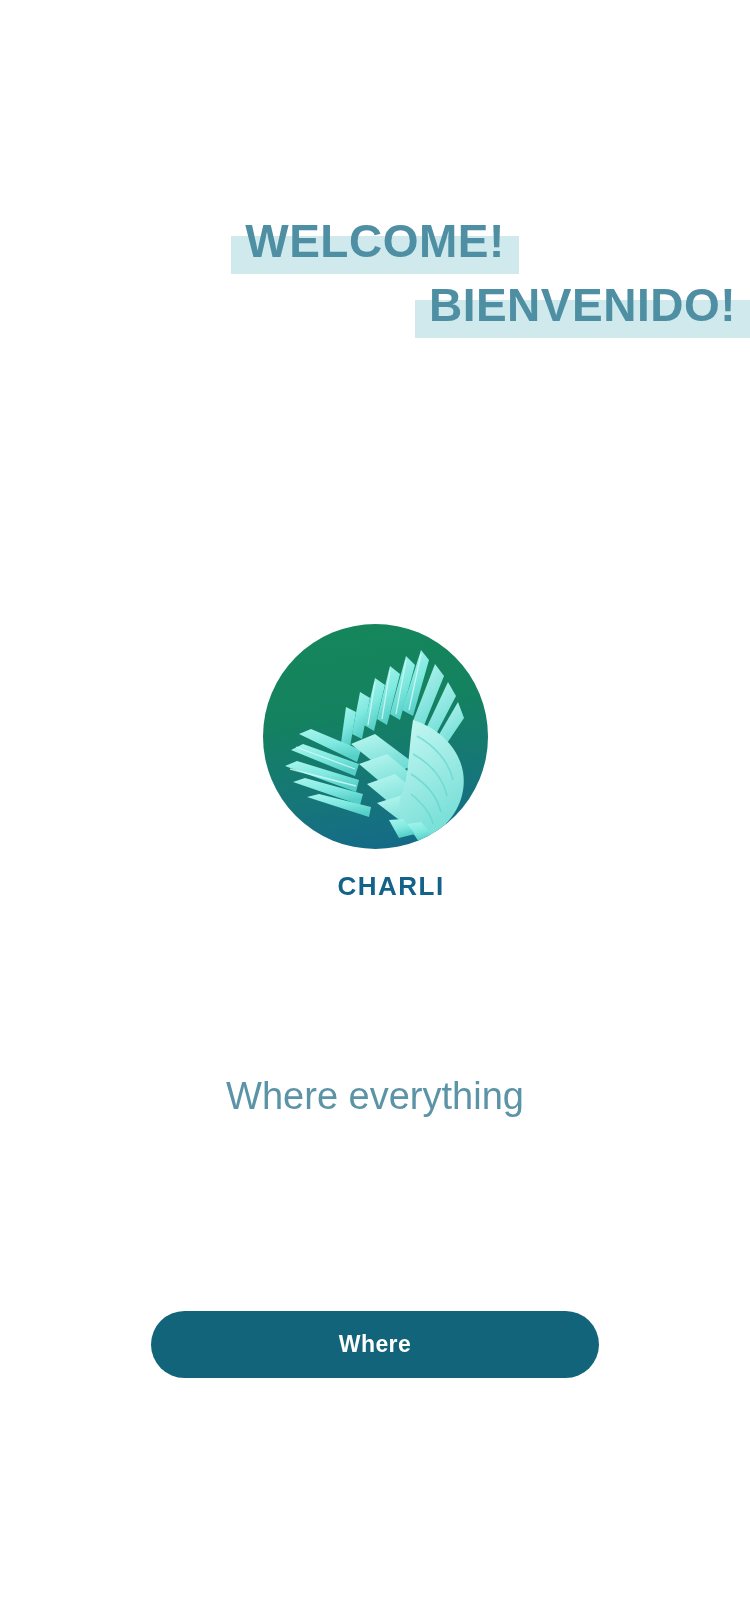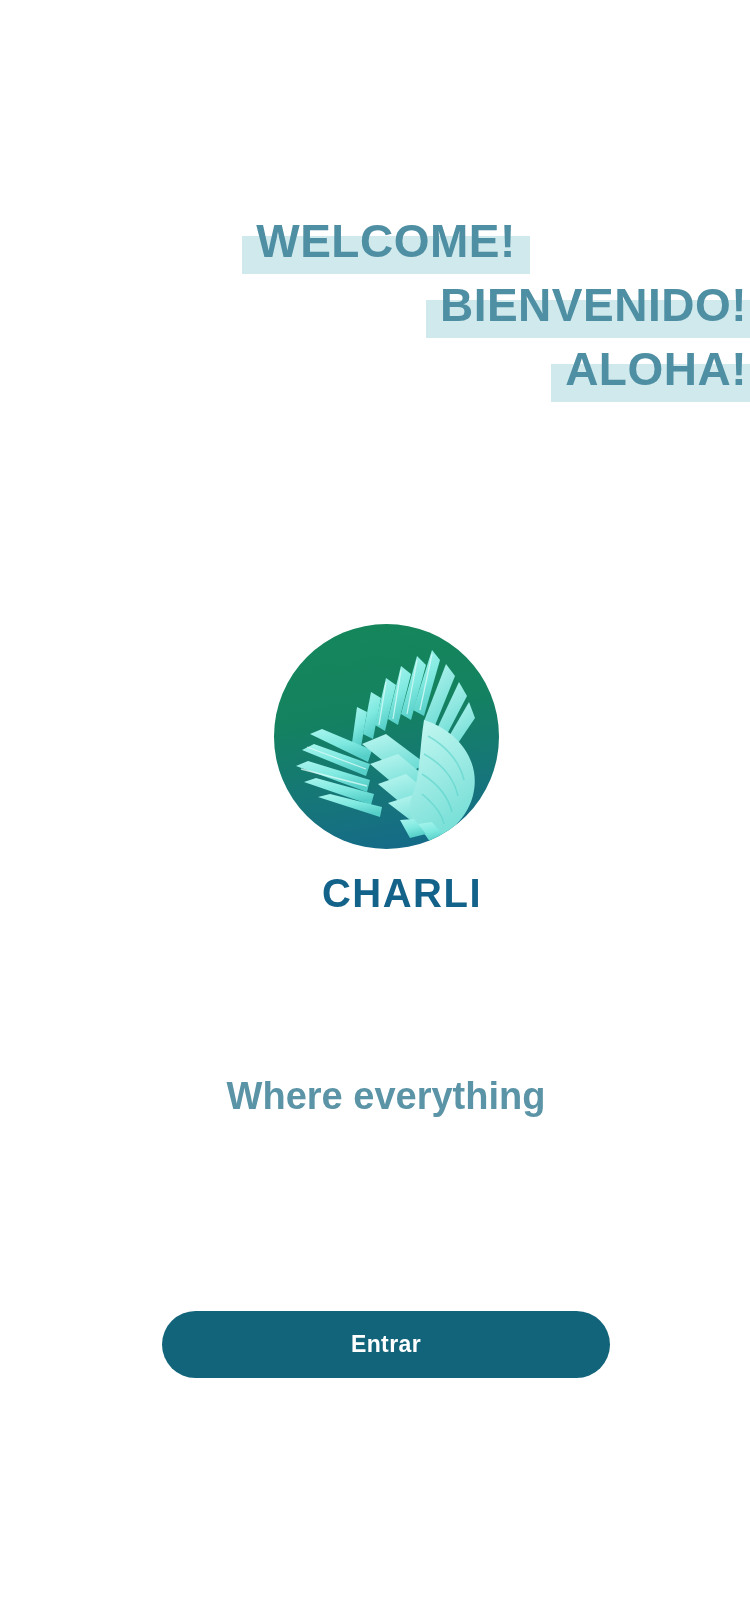--- a/index.html
+++ b/index.html
@@ -14,21 +14,20 @@
     overflow: hidden;
     position: relative;
   }
 
   .screen {
     position: absolute;
     inset: 0;
     width: 594px;
     height: 1624px;
     background: #ffffff;
-    margin-left: 11px;
   }
 
   
   .headline-block {
     position: absolute;
     top: 218px;
     left: 0;
     width: 750px;
     text-align: center;
   }
@@ -93,36 +92,36 @@
     position: absolute;
     top: 0;
     left: 0;
     width: 225px;
     height: 225px;
     display: block;
   }
 
   .brand-name {
     margin-top: 22px;
-    font-size: 40px;
+    font-size: 26px;
     font-weight: 700;
     letter-spacing: 1.5px;
     color: #13628a;
     padding-left: 32px;
   }
 
   
   .tagline {
     position: absolute;
     top: 1068px;
     left: 0;
     width: 750px;
     text-align: center;
     font-size: 38px;
-    font-weight: 700;
+    font-weight: 400;
     line-height: 1.5;
     color: #5b94a6;
   }
   .tagline-line {
     display: block;
   }
 
   
   .cta-wrap {
     position: absolute;
@@ -163,26 +162,20 @@
       </span>
     </div>
 
     <div class="headline-row">
       <span class="headline-inner">
         <span class="headline-hl"></span>
         <span class="headline-text">BIENVENIDO!</span>
       </span>
     </div>
 
-    <div class="headline-row">
-      <span class="headline-inner">
-        <span class="headline-hl"></span>
-        <span class="headline-text">ALOHA!</span>
-      </span>
-    </div>
 
   </div>
 
   <div class="logo-block">
 
     <div class="logo-circle">
       <svg viewBox="0 0 225 225" xmlns="http://www.w3.org/2000/svg" aria-hidden="true">
         <defs>
           <linearGradient id="featherGrad" x1="0" y1="0" x2="0.3" y2="1">
             <stop offset="0%" stop-color="#a8f5ee"></stop>
@@ -259,16 +252,16 @@
     </div>
 
     <div class="brand-name">CHARLI</div>
   </div>
 
   <div class="tagline">
     <span class="tagline-line">Where everything</span>
   </div>
 
   <div class="cta-wrap">
-    <button class="cta-button">Entrar</button>
+    <button class="cta-button">Where</button>
   </div>
 
 </div>
 
 </body></html>

